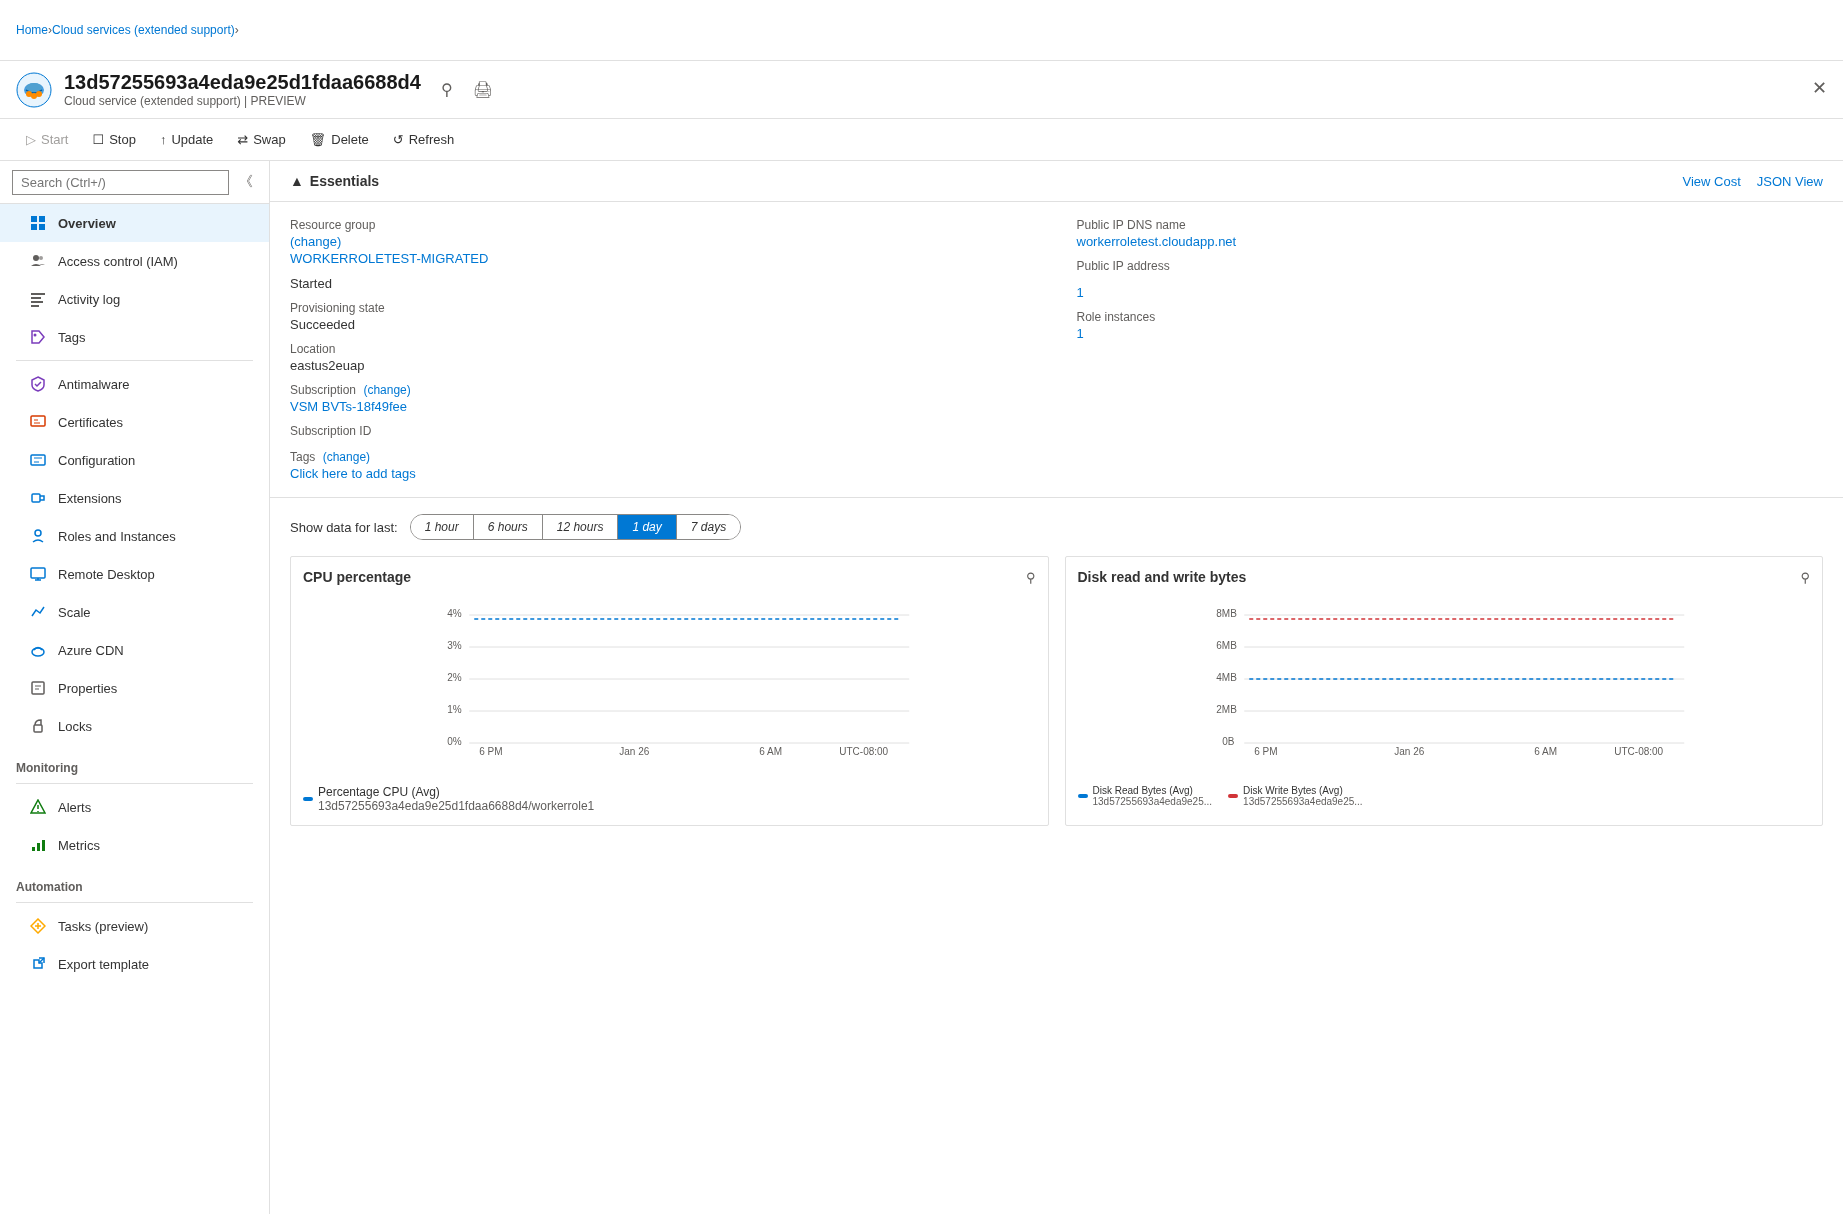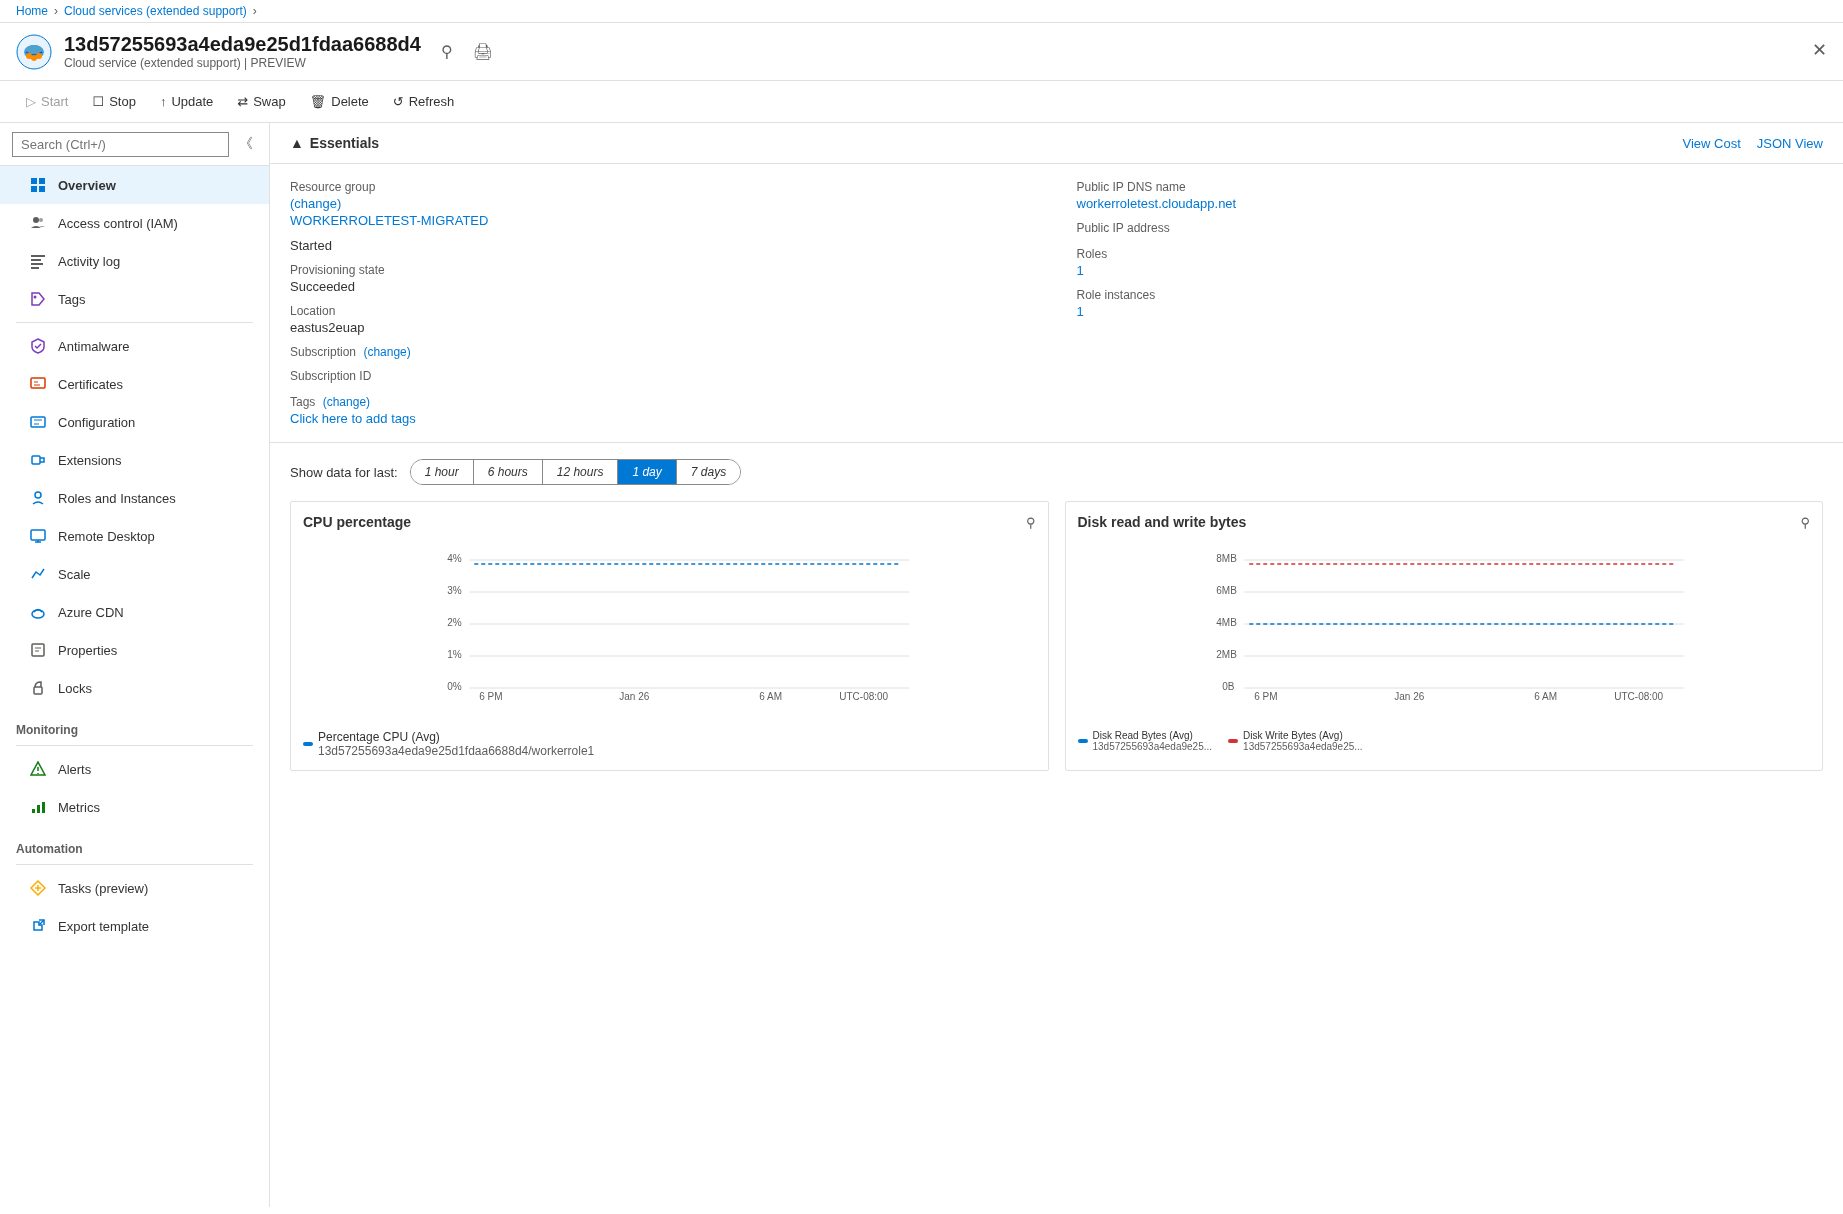--- a/index.html
+++ b/index.html
@@ -1,19 +1,19 @@
 <!DOCTYPE html>
 <html><head>
   <meta charset="utf-8">
   <style>
     * { box-sizing: border-box; margin: 0; padding: 0; }
     body { font-family: 'Segoe UI', Arial, sans-serif; font-size: 13px; color: #333; background: #fff; overflow: hidden; }
 
     
-    .breadcrumb { padding: 4px 16px; font-size: 12px; color: #0078d4; display: flex; align-items: center; gap: 6px; border-bottom: 1px solid #e0e0e0; }
+    .breadcrumb { padding: 23px 16px; font-size: 12px; color: #0078d4; display: flex; align-items: center; border-bottom: 1px solid #e0e0e0; }
     .breadcrumb span { color: #605e5c; }
     .breadcrumb a { color: #0078d4; text-decoration: none; }
 
     
     .header { padding: 10px 16px 10px 16px; display: flex; align-items: center; gap: 12px; border-bottom: 1px solid #e0e0e0; position: relative; }
     .header-icon { width: 36px; height: 36px; }
     .header-title { font-size: 20px; font-weight: 600; color: #1a1a1a; }
     .header-subtitle { font-size: 12px; color: #605e5c; }
     .header-actions-icon { color: #605e5c; cursor: pointer; font-size: 16px; margin-left: 8px; }
     .close-btn { position: absolute; right: 16px; top: 16px; font-size: 18px; cursor: pointer; color: #605e5c; background: none; border: none; }
@@ -384,20 +384,21 @@
         <div class="essentials-item" style="margin-top:10px">
           <div class="essentials-label">Location</div>
           <div class="essentials-value">eastus2euap</div>
         </div>
 
         <div class="essentials-item" style="margin-top:10px">
           <div class="essentials-label">
             <span>Subscription</span>
             <span class="change" style="color:#0078d4; margin-left:4px;">(change)</span>
           </div>
+          <div class="essentials-value link">VSM BVTs-18f49fee</div>
         </div>
 
         <div class="essentials-item" style="margin-top:10px">
           <div class="essentials-label">Subscription ID</div>
           <div class="essentials-value"></div>
         </div>
 
         <div class="essentials-item" style="margin-top:10px">
           <div class="essentials-label">
             <span>Tags</span>
@@ -412,21 +413,20 @@
           <div class="essentials-label">Public IP DNS name</div>
           <div class="essentials-value link">workerroletest.cloudapp.net</div>
         </div>
 
         <div class="essentials-item" style="margin-top:10px">
           <div class="essentials-label">Public IP address</div>
           <div class="essentials-value"></div>
         </div>
 
         <div class="essentials-item" style="margin-top:10px">
-          <div class="essentials-label">Roles</div>
           <div class="essentials-value link">1</div>
         </div>
 
         <div class="essentials-item" style="margin-top:10px">
           <div class="essentials-label">Role instances</div>
           <div class="essentials-value link">1</div>
         </div>
       </div>
     </div>
 

